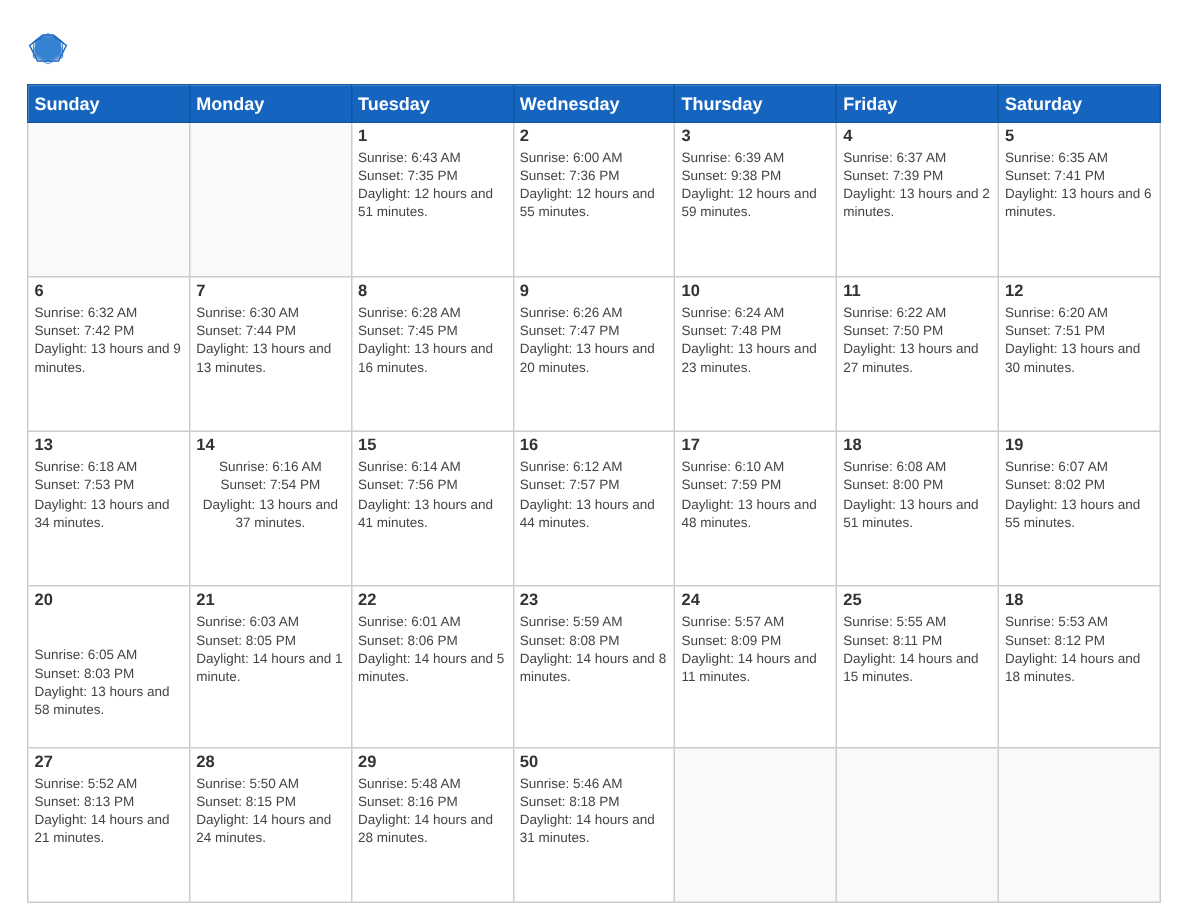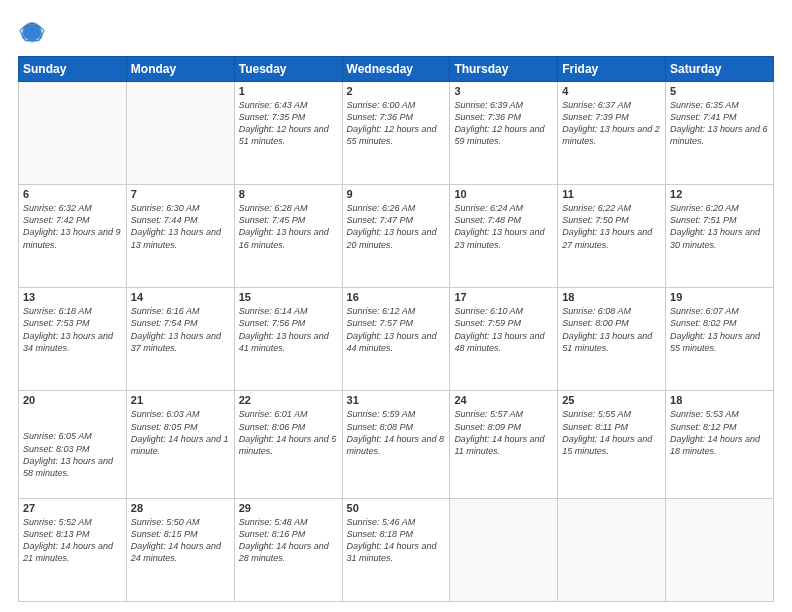--- a/index.html
+++ b/index.html
@@ -89,21 +89,20 @@
       font-size: 11px;
       font-weight: bold;
       color: #333;
       display: block;
       margin-bottom: 2px;
     }
     .day-info {
       font-size: 9px;
       color: #444;
       line-height: 1.35;
-      font-style: italic;
     }
     .empty-cell {
       background: #f9f9f9;
     }
     tr:nth-child(even) td {
       background: #fff;
     }
   </style>
 </head>
 <body>
@@ -153,21 +152,21 @@
           </td>
           <td>
             <span class="day-num">2</span>
             <div class="day-info" style="white-space: pre-line;">Sunrise: 6:00 AM
 Sunset: 7:36 PM
 Daylight: 12 hours and 55 minutes.</div>
           </td>
           <td>
             <span class="day-num">3</span>
             <div class="day-info" style="white-space: pre-line;">Sunrise: 6:39 AM
-Sunset: 7:36 PM
+Sunset: 9:38 PM
 Daylight: 12 hours and 59 minutes.</div>
           </td>
           <td>
             <span class="day-num">4</span>
             <div class="day-info" style="white-space: pre-line;">Sunrise: 6:37 AM
 Sunset: 7:39 PM
 Daylight: 13 hours and 2 minutes.</div>
           </td>
           <td>
             <span class="day-num">5</span>
@@ -222,21 +221,21 @@
         </tr>
         <tr>
           <td>
             <span class="day-num">13</span>
             <div class="day-info" style="white-space: pre-line;">Sunrise: 6:18 AM
 Sunset: 7:53 PM
 Daylight: 13 hours and 34 minutes.</div>
           </td>
           <td>
             <span class="day-num">14</span>
-            <div class="day-info" style="white-space: pre-line;">Sunrise: 6:16 AM
+            <div class="day-info" style="white-space: pre-line; text-align: center;">Sunrise: 6:16 AM
 Sunset: 7:54 PM
 Daylight: 13 hours and 37 minutes.</div>
           </td>
           <td>
             <span class="day-num">15</span>
             <div class="day-info" style="white-space: pre-line;">Sunrise: 6:14 AM
 Sunset: 7:56 PM
 Daylight: 13 hours and 41 minutes.</div>
           </td>
           <td>
@@ -277,21 +276,21 @@
 Sunset: 8:05 PM
 Daylight: 14 hours and 1 minute.</div>
           </td>
           <td>
             <span class="day-num">22</span>
             <div class="day-info" style="white-space: pre-line;">Sunrise: 6:01 AM
 Sunset: 8:06 PM
 Daylight: 14 hours and 5 minutes.</div>
           </td>
           <td>
-            <span class="day-num">31</span>
+            <span class="day-num">23</span>
             <div class="day-info" style="white-space: pre-line;">Sunrise: 5:59 AM
 Sunset: 8:08 PM
 Daylight: 14 hours and 8 minutes.</div>
           </td>
           <td>
             <span class="day-num">24</span>
             <div class="day-info" style="white-space: pre-line;">Sunrise: 5:57 AM
 Sunset: 8:09 PM
 Daylight: 14 hours and 11 minutes.</div>
           </td>

